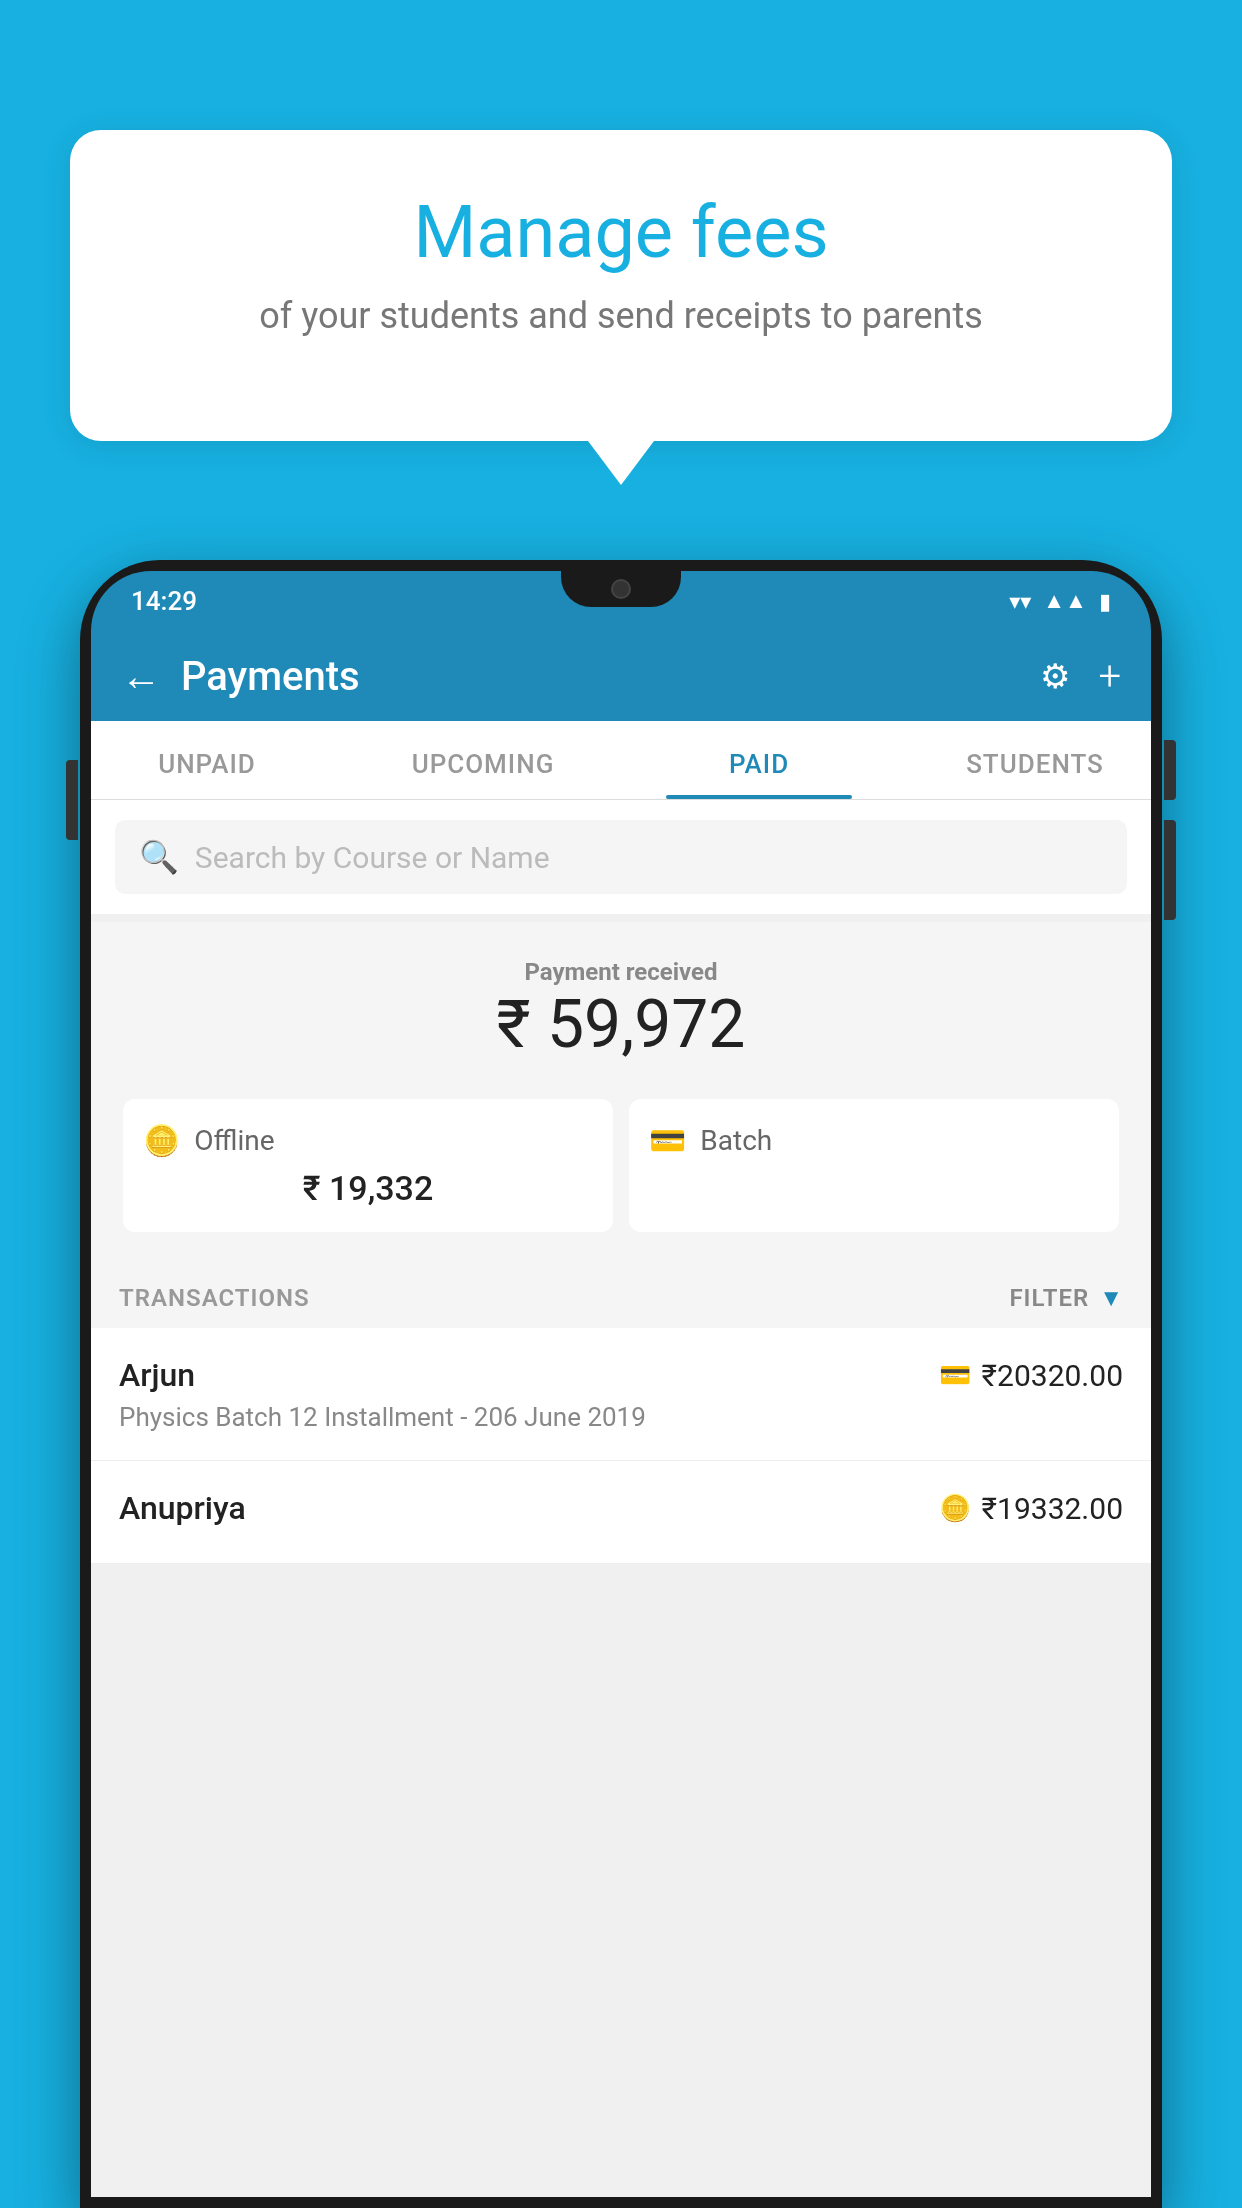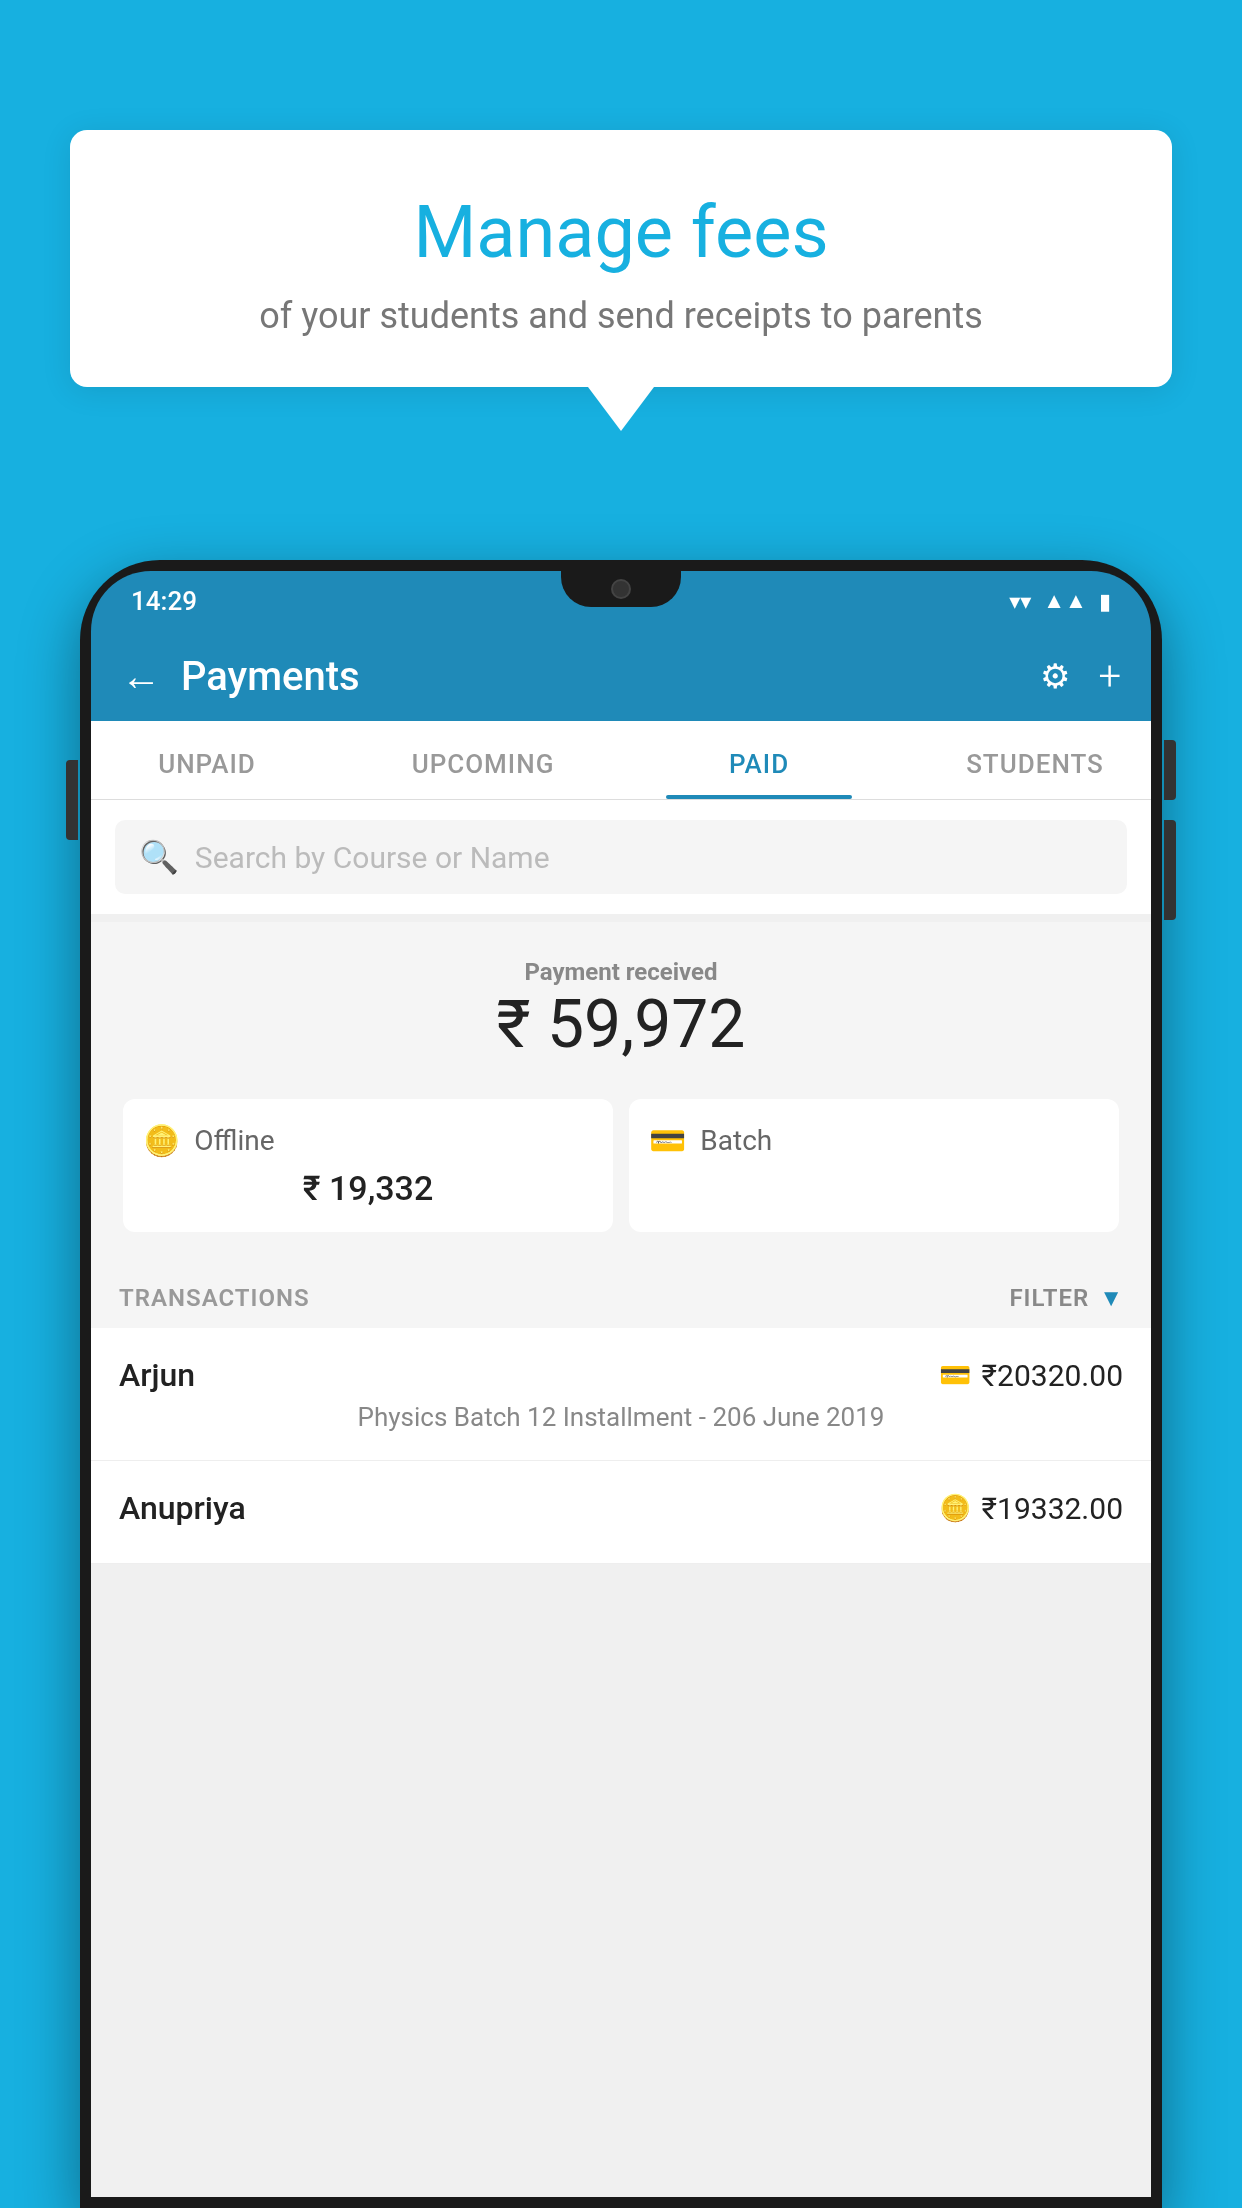--- a/index.html
+++ b/index.html
@@ -20,22 +20,22 @@
       background-color: #17B0E0;
     }
 
     
     .speech-bubble {
       position: absolute;
       top: 130px;
       left: 70px;
       right: 70px;
       background: #fff;
-      border-radius: 17px;
-      padding: 60px 50px 50px;
+      border-radius: 31px;
+      padding: 60px 50px 104px;
       text-align: center;
       box-shadow: 0 4px 30px rgba(0,0,0,0.1);
     }
     .speech-bubble::after {
       content: '';
       position: absolute;
       bottom: -44px;
       left: 50%;
       transform: translateX(-50%);
       width: 0;
@@ -319,21 +319,21 @@
       font-size: 26px;
     }
     .transaction-amount {
       font-size: 30px;
       color: #222;
       font-weight: 400;
     }
     .transaction-bottom {
       display: flex;
       align-items: center;
-      justify-content: center;
+      justify-content: flex-start;
     }
     .transaction-course {
       font-size: 26px;
       color: #888;
     }
     .transaction-date {
       font-size: 26px;
       color: #888;
     }
 

